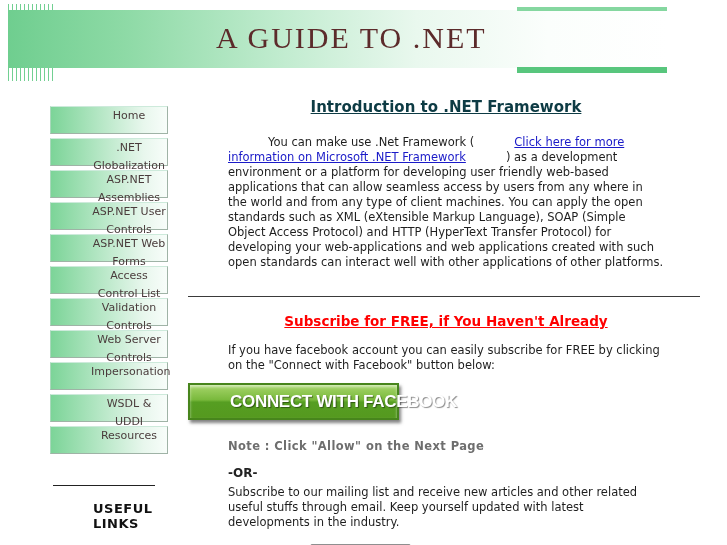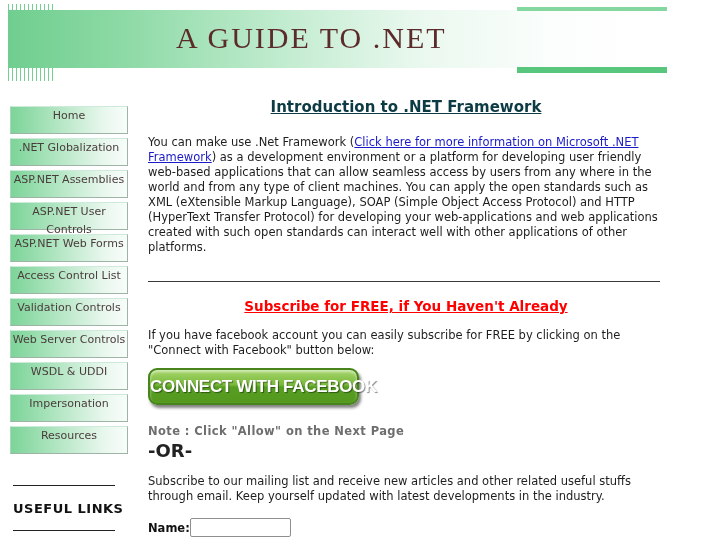--- a/index.html
+++ b/index.html
@@ -1,15 +1,15 @@
 <!DOCTYPE html>
 <html><head>
 <meta charset="utf-8">
 <style>
-  * { box-sizing: border-box; }
+  * { box-sizing: border-box; padding-left: 40px; }
   html, body { margin: 0; padding: 0; }
   body {
     width: 727px; height: 545px; overflow: hidden;
     background: #ffffff;
     font-family: "DejaVu Sans", "Liberation Sans", sans-serif;
     color: #222;
   }
   #page { position: relative; width: 727px; height: 545px; }
 
   
@@ -66,34 +66,34 @@
   .intro a { color: #1a1ac8; text-decoration: underline; cursor: pointer; }
   .sep { border: none; border-top: 1px solid #3a3a3a; margin: 26px 0 0 0; width: 512px; }
   .subscribe-heading {
     margin: 16px 0 0 0; text-align: center;
     font-size: 13.5px; font-weight: bold; text-decoration: underline;
     color: #ff0000;
   }
   .fb-text { margin-top: 14px; }
   .fb-btn {
     display: block; margin-top: 10px; width: 211px; height: 37px;
-    border: 2px solid #47851c; border-radius: 9px;
+    border: 2px solid #47851c; border-radius: 0;
     background: linear-gradient(180deg, #a6d56a 0%, #79b93c 45%, #569e22 52%, #55991f 100%);
     box-shadow: 2px 3px 3px rgba(90,90,90,0.75),
                 inset 0 2px 3px rgba(255,255,255,0.55);
     color: #ffffff; font-family: "Liberation Sans", sans-serif;
     font-weight: bold; font-size: 17px; letter-spacing: -0.3px;
     text-align: right; line-height: 33px; cursor: pointer;
     text-shadow: 1px 1px 1px rgba(0,0,0,0.45);
     white-space: nowrap;
   }
   .note-text { margin-top: 19px; font-size: 11.5px; font-weight: bold;
     color: #6e6e6e; letter-spacing: 0.4px; }
-  .or-text { margin-top: 4px; font-size: 18px; font-weight: bold; color: #222; }
-  .mailing-text { margin-top: 16px; max-width: 498px; }
+  .or-text { margin-top: 12px; font-size: 12px; font-weight: bold; color: #222; }
+  .mailing-text { margin-top: 4px; max-width: 498px; }
   .form-area { margin-top: 13px; }
   .form-row { margin-bottom: 7px; height: 21px; }
   .form-row label { display: inline-block; width: 42px;
     font-size: 11.5px; font-weight: bold; color: #111; vertical-align: middle; }
   .form-row input {
     width: 101px; height: 19px; border: 1px solid #8f8f8f; border-radius: 2px;
     font-size: 11px; padding: 1px 3px; vertical-align: middle;
   }
 </style>
 </head>
@@ -113,22 +113,22 @@
 
   <div id="sidebar">
     <div class="side-btn">Home</div>
     <div class="side-btn">.NET Globalization</div>
     <div class="side-btn">ASP.NET Assemblies</div>
     <div class="side-btn">ASP.NET User Controls</div>
     <div class="side-btn">ASP.NET Web Forms</div>
     <div class="side-btn">Access Control List</div>
     <div class="side-btn">Validation Controls</div>
     <div class="side-btn">Web Server Controls</div>
+    <div class="side-btn">Impersonation</div>
     <div class="side-btn">WSDL &amp; UDDI</div>
-    <div class="side-btn">Impersonation</div>
     <div class="side-btn">Resources</div>
 
     <hr class="side-rule first">
     <div class="useful-heading">USEFUL LINKS</div>
     <hr class="side-rule second">
     <ul class="useful-list">
       <li><a>.NET Framework</a></li>
     </ul>
   </div>
 

